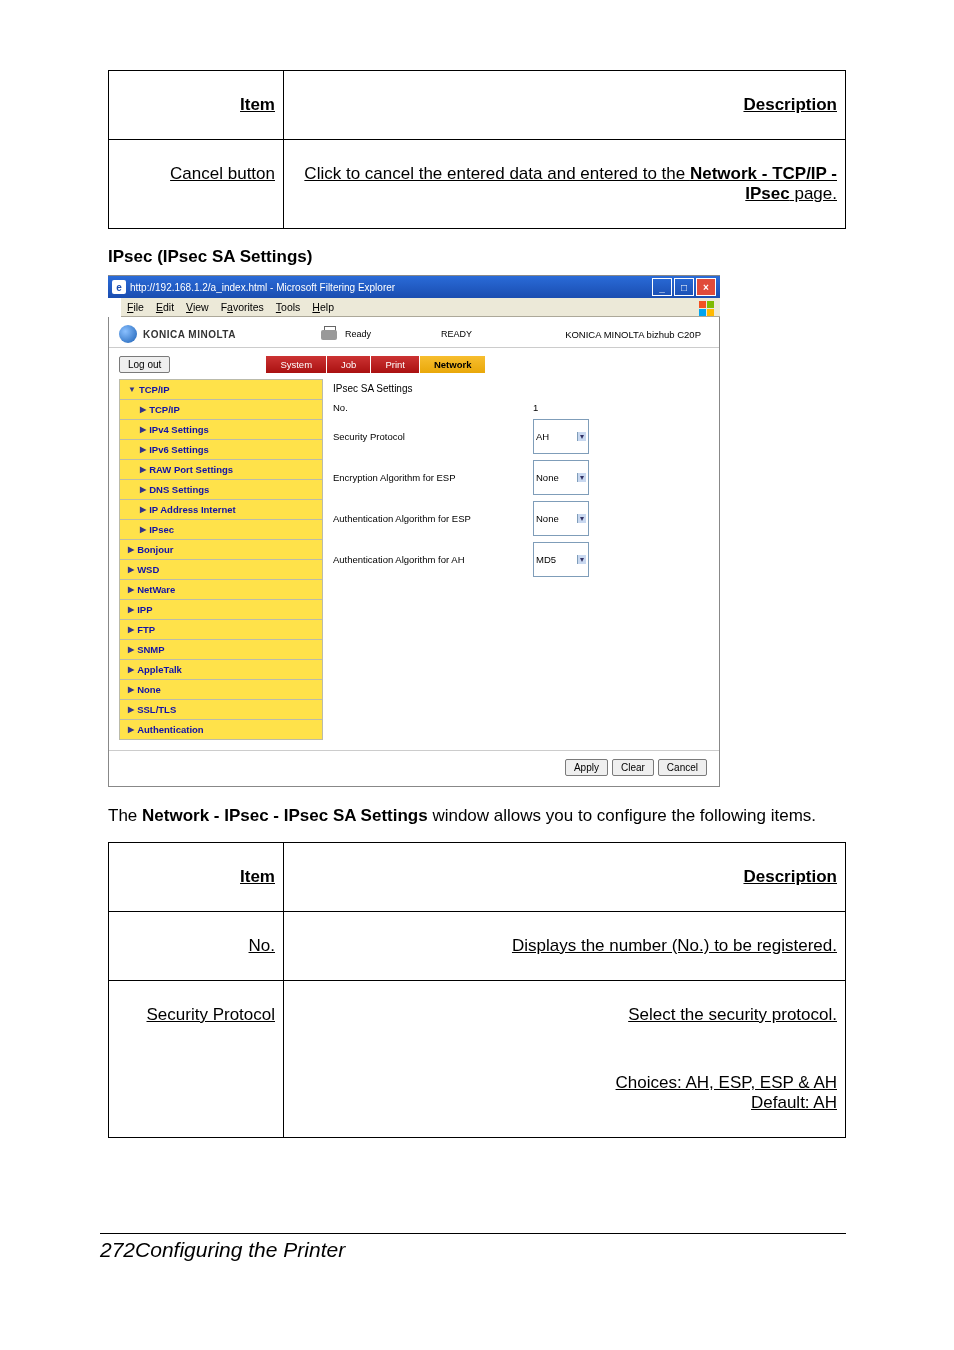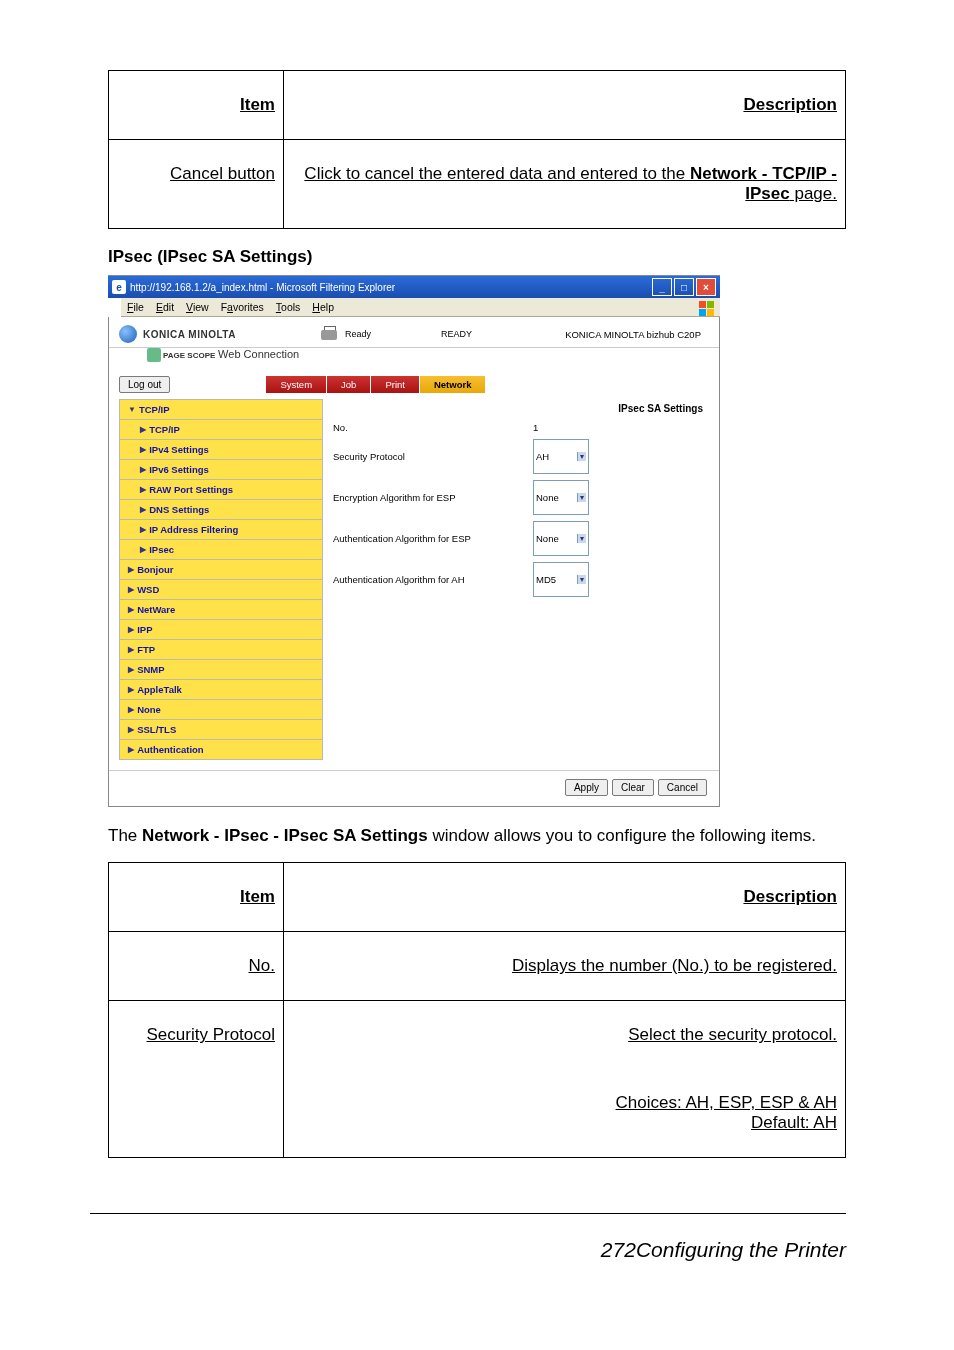--- a/index.html
+++ b/index.html
@@ -135,21 +135,21 @@
   font-weight: bold;
   color: #11a;
   display: flex; align-items: center; gap:3px;
 }
 .side-item:first-child { border-top:1px solid #bba;}
 .side-sub { padding-left: 20px;}
 .side-item.expanded { color:#11a;}
 .tri { font-size:8px; color:#338;}
 .tri.down { color:#338;}
 .settings-panel { flex:1; padding: 0 6px 0 10px; font-size: 9.5px;}
-.panel-title { font-weight:bold; font-size:10px; margin:4px 0 8px 0;text-align:right;}
+.panel-title { font-weight:normal; font-size:10px; margin:4px 0 8px 0;}
 .form-row { display:flex; align-items:center; margin:6px 0;}
 .form-row .lbl { width: 200px; }
 .form-row .val { }
 .sel {
   border:1px solid #7f9db9; background:#fff; font-size:9.5px;
   padding:11px 2px; display:inline-flex; align-items:center; width:50px;
   justify-content: space-between;
 }
 .sel .arrow { background:#c8d8f0; padding:0 2px; font-size:8px; color:#336; border-left:1px solid #7f9db9;}
 .bottom-btns {
@@ -157,24 +157,24 @@
   display:flex; justify-content:flex-end; gap:4px;
 }
 .bbtn {
   border:1px solid #7a7a7a; background:#efefef; padding:2px 8px;
   font-size:10px; border-radius:2px;
 }
 .body-text { font-size: 17px; margin: 10px 0 14px 0; line-height:1.35;}
 .footer {
   position: absolute;
   bottom: 88px;
-  left: 90px; right: 108px;
+  left: 100px; right: 108px;
   border-top: 1px solid #000;
-  padding-top: 24px;
-  display: flex; justify-content: flex-end;
+  padding-top: 4px;
+  display: flex; justify-content: flex-start;
   font-size: 21px; font-style: italic;
 }
 .footer .pn { font-style: italic; }
 .footer .ft { font-style: italic; }
 </style>
 </head>
 <body>
 
 <div class="page">
 
@@ -235,24 +235,20 @@
         <div class="status-area">
           <div class="printer-icon">
             <div class="paper"></div>
               <div class="body"></div>
           </div>
           <span class="status-text">Ready</span>
         </div>
         <span class="ready-label">READY</span>
         <span class="model-label">KONICA MINOLTA bizhub C20P</span>
       </div>
-      <div class="pagescope">
-        <span class="ps-icon"></span><span class="s1">PAGE SCOPE</span>
-        <span style="font-size:11px;">Web Connection</span>
-      </div>
 
       <div class="tabrow-outer">
         <button class="logout-btn">Log out</button>
         <div class="tabs">
           <div class="tab">System</div>
           <div class="tab">Job</div>
           <div class="tab">Print</div>
           <div class="tab active">Network</div>
         </div>
       </div>
@@ -278,21 +274,21 @@
           <div class="side-item side-sub">
               <span class="tri">▶</span>
               <span>RAW Port Settings</span>
             </div>
           <div class="side-item side-sub">
               <span class="tri">▶</span>
               <span>DNS Settings</span>
             </div>
           <div class="side-item side-sub">
               <span class="tri">▶</span>
-              <span>IP Address Filtering</span>
+              <span>IP Address Internet</span>
             </div>
           <div class="side-item side-sub">
               <span class="tri">▶</span>
               <span>IPsec</span>
             </div>
           <div class="side-item">
               <span class="tri">▶</span>
               <span>Bonjour</span>
             </div>
           <div class="side-item">

